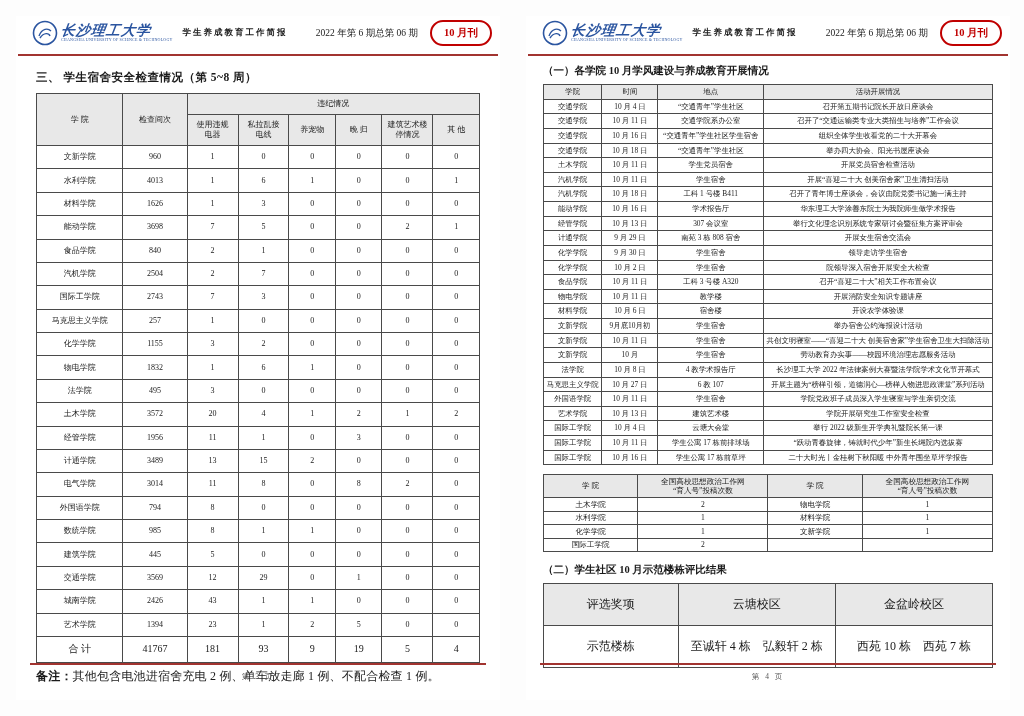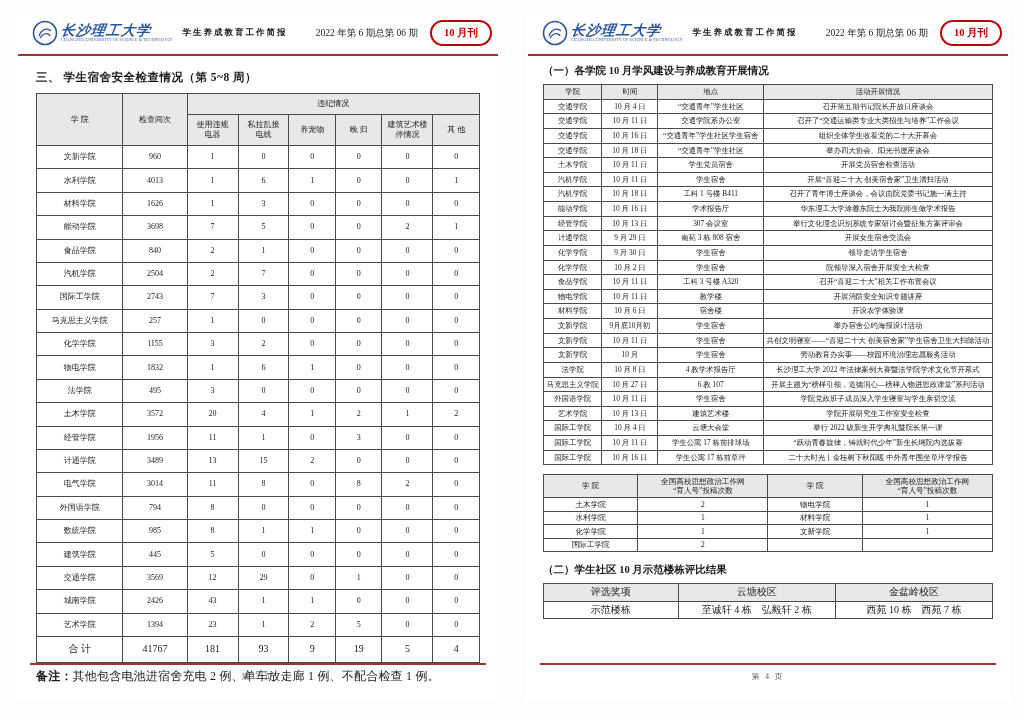--- a/index.html
+++ b/index.html
@@ -37,21 +37,21 @@
   th{background:var(--table-header-bg);font-weight:normal;white-space:pre-line;}
 
   .t-insp td{padding:6.2px 2px;}
   .t-insp tbody tr:last-child td{font-weight:normal;font-size:10px;}
   .note{font-size:12px;margin-top:5px;letter-spacing:.2px;}
   .note-label{font-weight:bold;}
 
   .t-act th,.t-act td{font-size:7.4px;padding:2px 2px;line-height:1.3;}
   .t-sub{margin-top:9px;}
   .t-sub th,.t-sub td{font-size:7.6px;padding:1.5px 2px;line-height:1.25;}
-  .t-model th,.t-model td{font-size:10px;padding:2px 2px;}
+  .t-model th,.t-model td{font-size:12px;padding:13px 2px;}
   .gap{height:9px;}
 
   .page-footer{position:absolute;left:14px;right:14px;bottom:18px;}
   .footer-line{border-top:2.5px solid var(--accent-red);}
   .page-num{text-align:center;font-size:7.5px;color:var(--page-number-gray);
     margin-top:7px;letter-spacing:2px;}
 </style>
 </head>
 <body>
 

